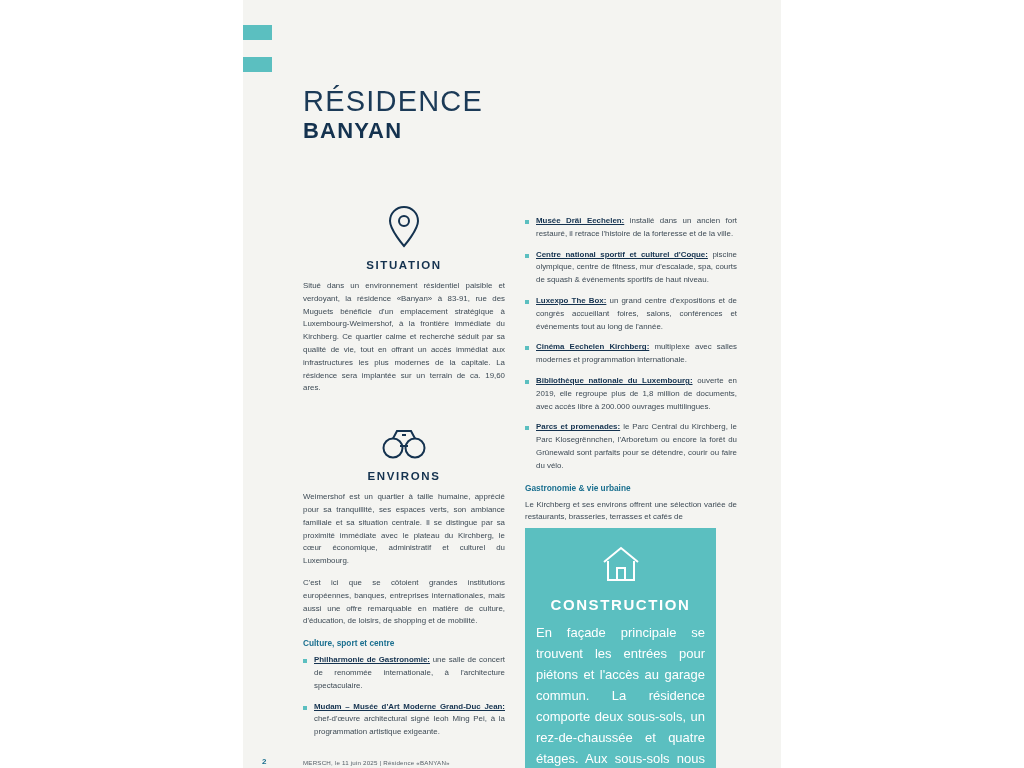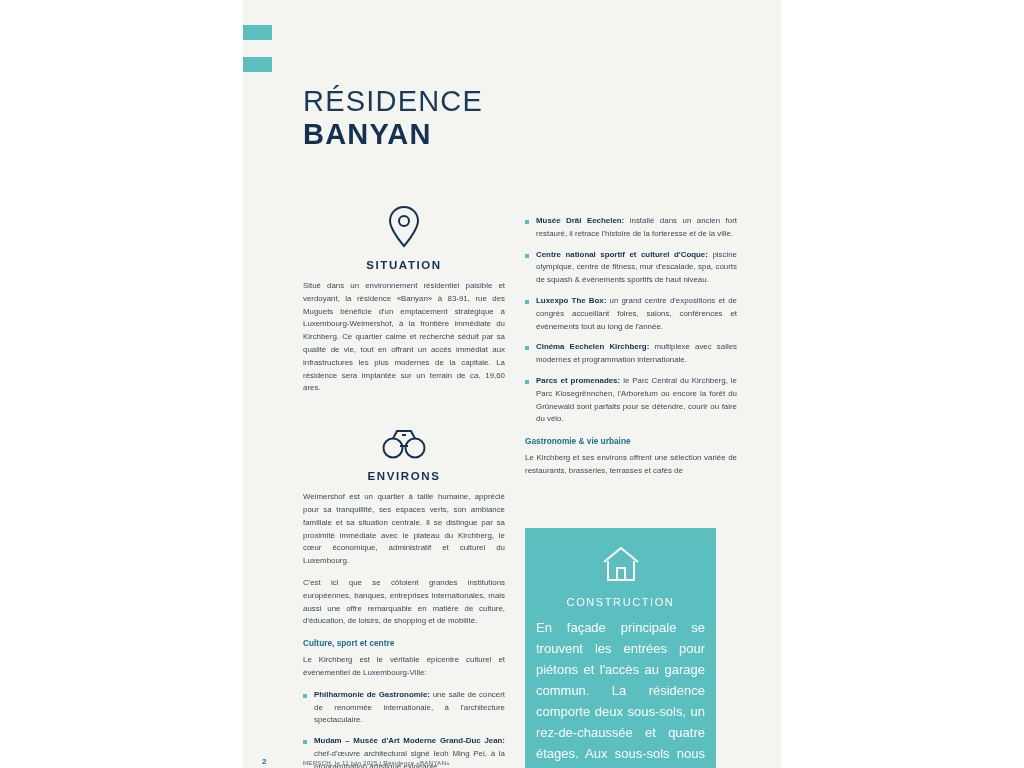--- a/index.html
+++ b/index.html
@@ -53,21 +53,21 @@
   }
   .title-line1 {
     font-size: 29px;
     letter-spacing: 1.2px;
     color: #1b3a57;
     font-weight: 300;
     line-height: 1.15;
     margin-top: 15px;
   }
   .title-line2 {
-    font-size: 29px;
+    font-size: 22px;
     letter-spacing: 1.2px;
     color: #14324f;
     font-weight: 700;
     line-height: 1.15;
   }
   
   .col-left {
     position: absolute;
     left: 303px;
     top: 205px;
@@ -124,37 +124,38 @@
     position: absolute;
     left: 0;
     top: 5px;
     width: 4px;
     height: 4px;
     background: #5bbfc0;
   }
   ul.bullets li b {
     color: #14324f;
     font-weight: 700;
+    text-decoration: underline;
   }
   
   .constr-box {
     position: absolute;
     left: 525px;
     top: 528px;
     width: 191px;
     padding: 16px 11px 14px 11px;
     background: #5bbfc0;
     box-sizing: border-box;
   }
   .constr-icon { text-align: center; margin-bottom: 8px; }
   .constr-head {
     text-align: center;
-    font-size: 11px;
+    font-size: 15px;
     letter-spacing: 1.6px;
-    font-weight: 400;
+    font-weight: 700;
     color: #ffffff;
     margin-bottom: 9px;
   }
   .constr-text {
     font-size: 13px;
     line-height: 1.62;
     color: #ffffff;
     text-align: justify;
     margin: 0;
   }
@@ -211,33 +212,33 @@
         <circle cx="34" cy="22" r="9.5" fill="none" stroke="#14324f" stroke-width="2"></circle>
         <path d="M12 12.5 L16 5 L30 5 L34 12.5" fill="none" stroke="#14324f" stroke-width="2"></path>
         <path d="M19 20 L27 20" stroke="#14324f" stroke-width="2"></path>
         <path d="M21 9 L25 9" stroke="#14324f" stroke-width="2"></path>
       </svg>
     </div>
     <div class="section-head">ENVIRONS</div>
     <p class="body">Weimershof est un quartier à taille humaine, apprécié pour sa tranquillité, ses espaces verts, son ambiance familiale et sa situation centrale. Il se distingue par sa proximité immédiate avec le plateau du Kirchberg, le cœur économique, administratif et culturel du Luxembourg.</p>
     <p class="body">C'est ici que se côtoient grandes institutions européennes, banques, entreprises internationales, mais aussi une offre remarquable en matière de culture, d'éducation, de loisirs, de shopping et de mobilité.</p>
     <h4 class="subhead">Culture, sport et centre</h4>
-    <p class="body">Le Kirchberg est le véritable épicentre culturel et événementiel de Luxembourg-Ville:</p>
     <ul class="bullets">
       <li><b>Philharmonie de Gastronomie:</b><span> une salle de concert de renommée internationale, à l'architecture spectaculaire.</span></li>
       <li><b>Mudam – Musée d'Art Moderne Grand-Duc Jean:</b><span> chef-d'œuvre architectural signé Ieoh Ming Pei, à la programmation artistique exigeante.</span></li>
     </ul>
   </div>
 
   <div class="col-right">
     <ul class="bullets">
       <li><b>Musée Dräi Eechelen:</b><span> installé dans un ancien fort restauré, il retrace l'histoire de la forteresse et de la ville.</span></li>
       <li><b>Centre national sportif et culturel d'Coque:</b><span> piscine olympique, centre de fitness, mur d'escalade, spa, courts de squash &amp; événements sportifs de haut niveau.</span></li>
       <li><b>Luxexpo The Box:</b><span> un grand centre d'expositions et de congrès accueillant foires, salons, conférences et événements tout au long de l'année.</span></li>
       <li><b>Cinéma Eechelen Kirchberg:</b><span> multiplexe avec salles modernes et programmation internationale.</span></li>
+      <li><b>Bibliothèque nationale du Luxembourg:</b><span> ouverte en 2019, elle regroupe plus de 1,8 million de documents, avec accès libre à 200.000 ouvrages multilingues.</span></li>
       <li><b>Parcs et promenades:</b><span> le Parc Central du Kirchberg, le Parc Klosegrënnchen, l'Arboretum ou encore la forêt du Grünewald sont parfaits pour se détendre, courir ou faire du vélo.</span></li>
     </ul>
     <h4 class="subhead">Gastronomie &amp; vie urbaine</h4>
     <p class="body">Le Kirchberg et ses environs offrent une sélection variée de restaurants, brasseries, terrasses et cafés de</p>
   </div>
 
   <div class="constr-box">
     <div class="constr-icon">
       <svg width="42" height="40" viewBox="0 0 42 40">
         <path d="M4 18 L21 4 L38 18" fill="none" stroke="#ffffff" stroke-width="2"></path>

